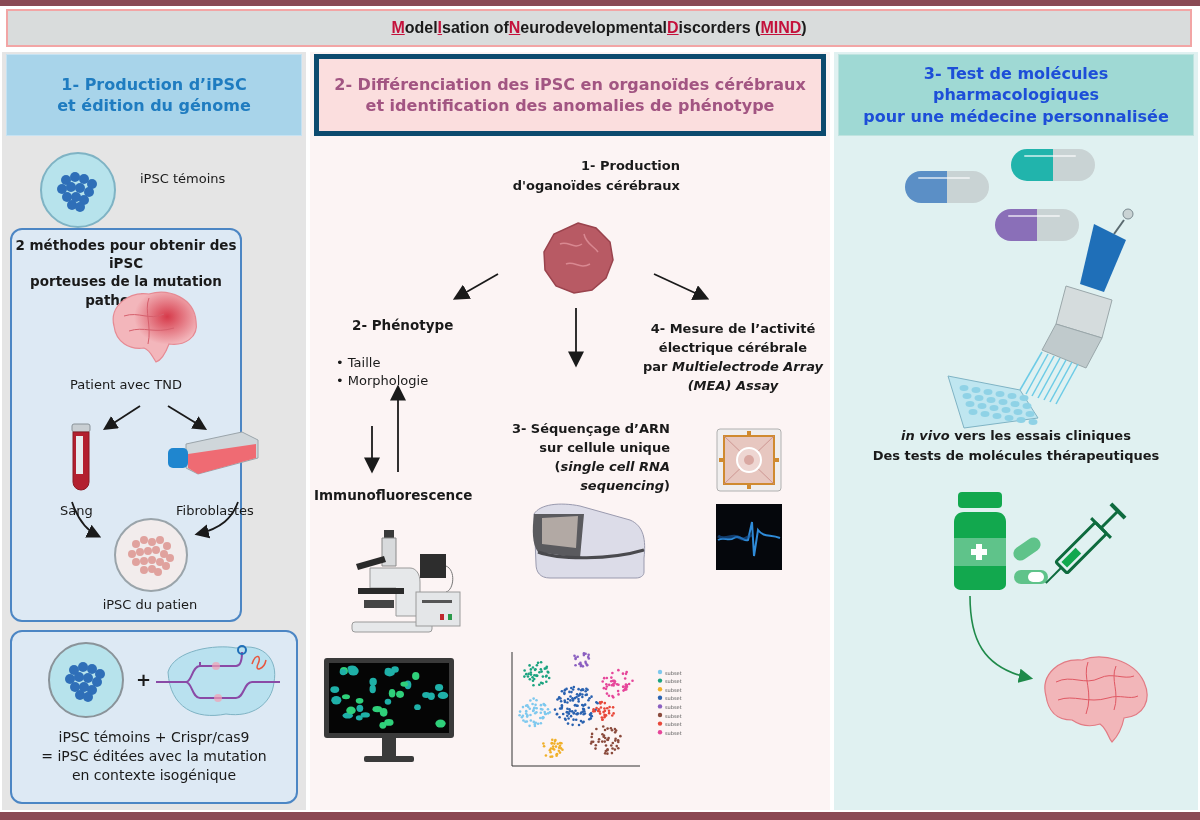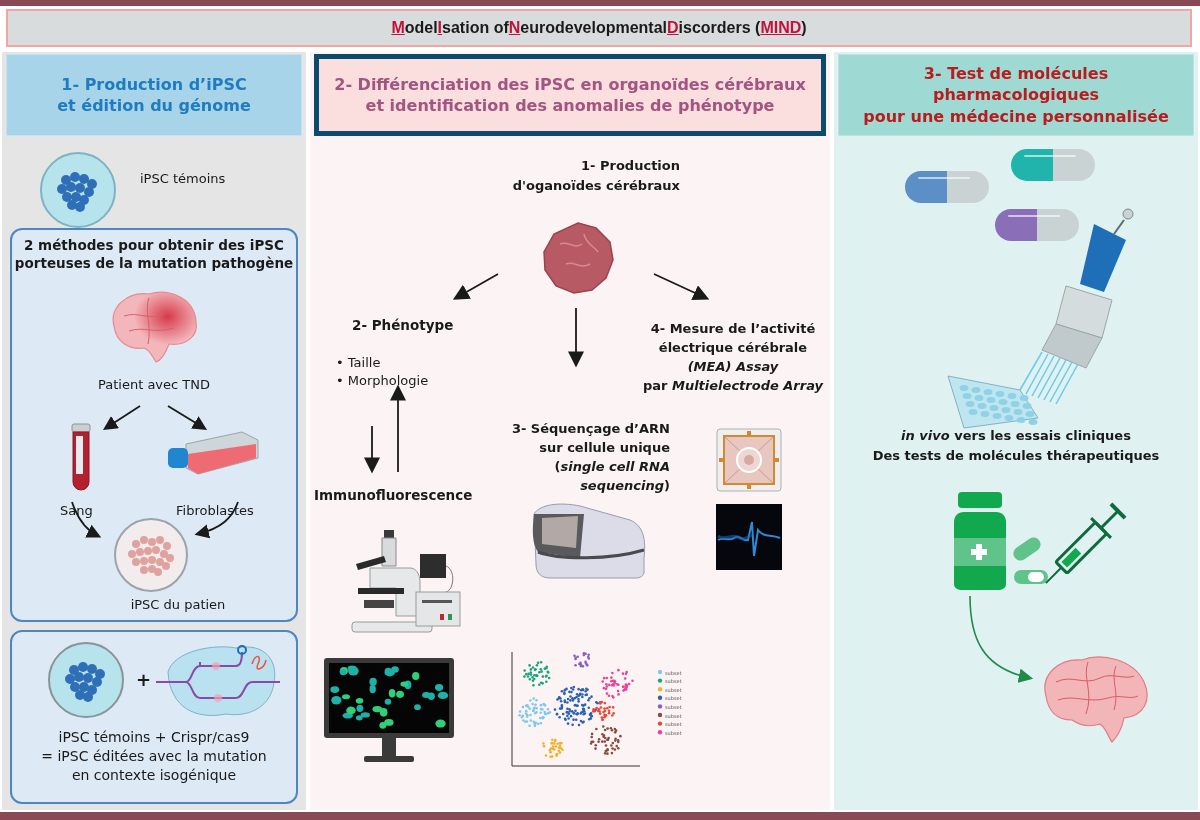--- a/index.html
+++ b/index.html
@@ -16,21 +16,21 @@
 
   .col { position: absolute; top: 52px; }
   .col1 { left: 2px; width: 304px; height: 758px; background: #e5e5e5; }
   .col2 { left: 310px; width: 520px; height: 758px; background: #fcf4f4; }
   .col3 { left: 834px; width: 364px; height: 758px; background: #e0f1f1; }
 
   .col-head { position: absolute; left: 4px; right: 4px; top: 2px; height: 82px; display: flex; align-items: center; justify-content: center; text-align: center;
     font-family: "DejaVu Sans", sans-serif; font-weight: bold; font-size: 16px; line-height: 1.32; }
   .col1 .col-head { background: #a8d4ea; color: #1f7cc0; border: 1px solid #c6e2f2; }
   .col2 .col-head { background: #fbdede; color: #a25582; border: 5px solid #0c4a6e; }
-  .col3 .col-head { background: #9fd9d4; color: #b91c1c; border: 1px solid #bfe3df; }
+  .col3 .col-head { background: #9fd9d4; color: #1d4ed8; border: 1px solid #bfe3df; }
   .txt { position: absolute; font-size: 13px; line-height: 1.35; }
   .bold { font-weight: bold; }
   .center { text-align: center; }
 
   .box { position: absolute; border: 2px solid #4c86c4; border-radius: 12px; background: #dde9f4; }
 
   svg { position: absolute; overflow: visible; }
 </style>
 </head>
 <body>
@@ -71,21 +71,21 @@
         <circle cx="51" cy="42" r="5"></circle>
       <circle cx="29" cy="47" r="5"></circle>
         <circle cx="38" cy="47" r="5"></circle>
         <circle cx="46" cy="50" r="5"></circle>
         <circle cx="34" cy="55" r="5"></circle>
         <circle cx="42" cy="57" r="5"></circle>
     </g>
   </svg>
   <div class="txt" style="left:138px;top:118px;">iPSC témoins</div>
 
-  <div class="box" style="left:8px;top:176px;width:288px;height:394px;">
+  <div class="box" style="left:8px;top:176px;width:232px;height:394px;">
     <div class="txt bold center" style="left:0;right:0;top:6px;font-size:13.5px;">
       <div>2 méthodes pour obtenir des iPSC</div>
       <div>porteuses de la mutation pathogène</div>
     </div>
 
     <svg style="left:92px;top:56px;" width="100" height="80" viewBox="0 0 100 80">
       <defs>
           <radialGradient id="hot" cx="0.65" cy="0.35" r="0.4">
             <stop offset="0" stop-color="#d63a4a"></stop>
             <stop offset="1" stop-color="#f3b6bb"></stop>
@@ -693,22 +693,22 @@
         <circle cx="170" cy="79.6" r="2.2" fill="#e8483a"></circle>
         <text x="175" y="82.1" font-size="5" fill="#555" font-family="DejaVu Sans, sans-serif">subset</text>
         <circle cx="170" cy="88.19999999999999" r="2.2" fill="#e6469a"></circle>
         <text x="175" y="90.69999999999999" font-size="5" fill="#555" font-family="DejaVu Sans, sans-serif">subset</text>
       </g>
   </svg>
 
   <div class="txt bold center" style="left:318px;width:210px;top:268px;font-size:13px;line-height:1.45;">
     <div>4- Mesure de l’activité</div>
     <div>électrique cérébrale</div>
+    <div><span>par </span><i>Multielectrode Array</i></div>
     <div><i>(MEA) Assay</i></div>
-    <div><span>par </span><i>Multielectrode Array</i></div>
   </div>
 
   <svg style="left:406px;top:376px;" width="66" height="64" viewBox="0 0 66 64">
     <rect x="1" y="1" width="64" height="62" rx="3" fill="#f0eeee" stroke="#b0b0b0"></rect>
     <rect x="8" y="8" width="50" height="48" fill="#e7c7c0" stroke="#d08a30" stroke-width="2"></rect>
     <path d="M8 8 L58 56 M58 8 L8 56" stroke="#c78a86" stroke-width="0.8"></path>
     <circle cx="33" cy="32" r="12" fill="#eed6d2" stroke="#ffffff" stroke-width="2"></circle>
     <circle cx="33" cy="32" r="5" fill="#d9a8a2"></circle>
     <rect x="31" y="3" width="4" height="4" fill="#d08a30"></rect>
       <rect x="31" y="57" width="4" height="4" fill="#d08a30"></rect>

